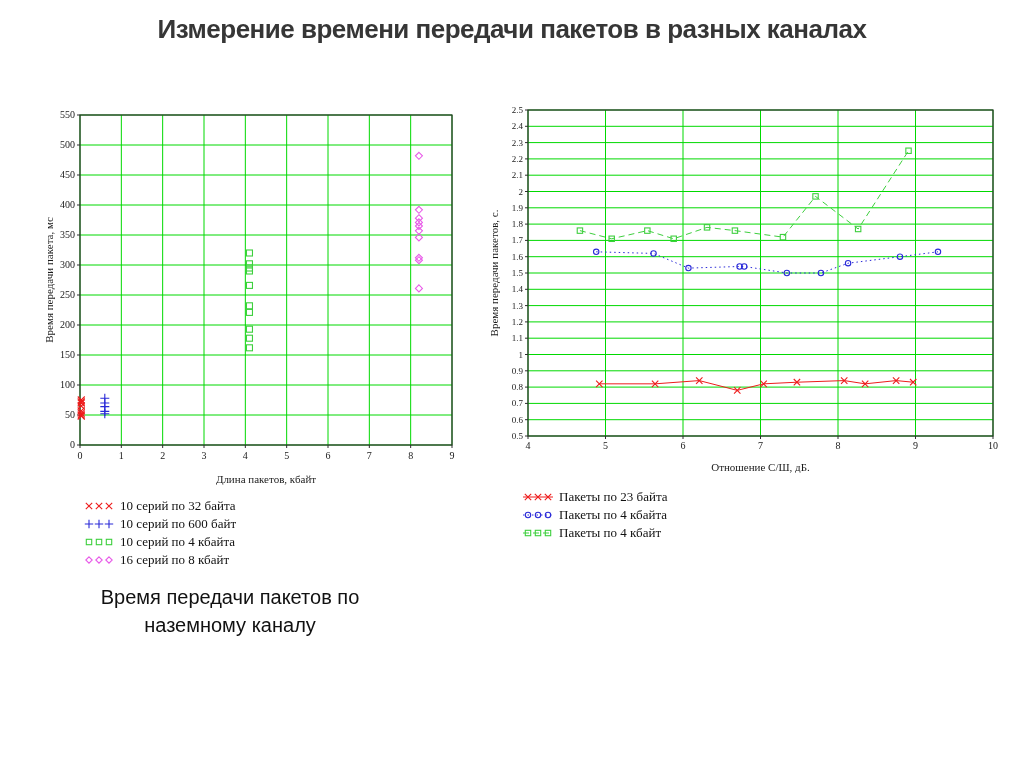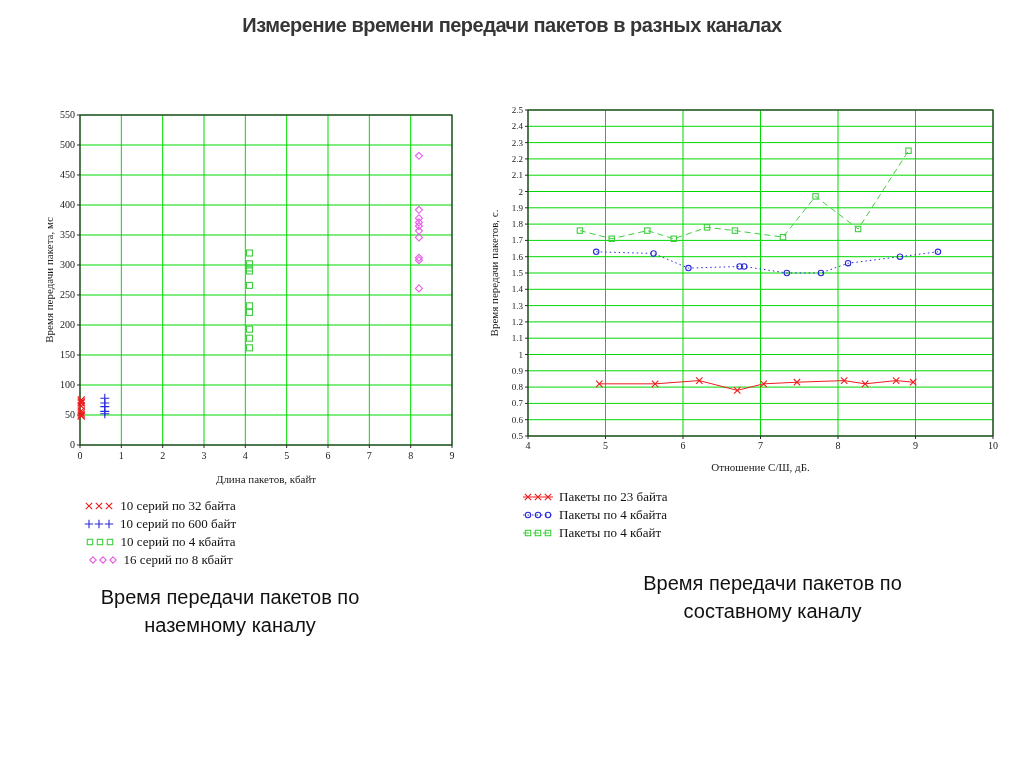--- a/index.html
+++ b/index.html
@@ -1,19 +1,19 @@
 <!DOCTYPE html>
 <html><head>
 <meta charset="utf-8">
 <style>
   html,body{margin:0;padding:0;background:#fff;}
   .slide{position:relative;width:1024px;height:768px;background:#ffffff;overflow:hidden;
          font-family:"Liberation Sans",sans-serif;}
   .title{position:absolute;left:0;top:14px;width:100%;text-align:center;
-         font-size:20px;font-weight:bold;color:#363636;letter-spacing:-0.5px;}
+         font-size:26px;font-weight:bold;color:#363636;letter-spacing:-0.5px;}
   .chart{position:absolute;}
   .chart svg text{font-family:"Liberation Serif",serif;fill:#1a1a1a;}
   .legend{position:absolute;display:flex;flex-direction:column;gap:2px;}
   .legend-row{display:flex;align-items:center;height:16px;}
   .legend-row svg{margin-right:6px;flex:0 0 auto;}
   .legend-row span{font-family:"Liberation Serif",serif;font-size:13px;color:#111;white-space:nowrap;}
   .caption{position:absolute;text-align:center;font-size:20px;color:#111;line-height:28px;}
 </style>
 </head>
 <body>
@@ -121,21 +121,21 @@
         <path fill="none" stroke="#e85ce8" stroke-width="1.1" d="M378.9333333333333,113.9L382.4333333333333,117.4L378.9333333333333,120.9L375.4333333333333,117.4Z"></path>
         <path fill="none" stroke="#e85ce8" stroke-width="1.1" d="M378.9333333333333,117.49999999999997L382.4333333333333,120.99999999999997L378.9333333333333,124.49999999999997L375.4333333333333,120.99999999999997Z"></path>
         <path fill="none" stroke="#e85ce8" stroke-width="1.1" d="M378.9333333333333,122.30000000000001L382.4333333333333,125.80000000000001L378.9333333333333,129.3L375.4333333333333,125.80000000000001Z"></path>
         <path fill="none" stroke="#e85ce8" stroke-width="1.1" d="M378.9333333333333,128.89999999999998L382.4333333333333,132.39999999999998L378.9333333333333,135.89999999999998L375.4333333333333,132.39999999999998Z"></path>
         <path fill="none" stroke="#e85ce8" stroke-width="1.1" d="M378.9333333333333,149.3L382.4333333333333,152.8L378.9333333333333,156.3L375.4333333333333,152.8Z"></path>
         <path fill="none" stroke="#e85ce8" stroke-width="1.1" d="M378.9333333333333,151.7L382.4333333333333,155.2L378.9333333333333,158.7L375.4333333333333,155.2Z"></path>
         <path fill="none" stroke="#e85ce8" stroke-width="1.1" d="M378.9333333333333,179.9L382.4333333333333,183.4L378.9333333333333,186.9L375.4333333333333,183.4Z"></path>
       </svg>
   </div>
 
-  <div class="legend" style="left:84px;top:498px;align-items:center;" id="legend-chart0">
+  <div class="legend" style="left:84px;top:498px;" id="legend-chart0">
       <div class="legend-row">
         <svg width="30" height="12">
           <path fill="none" stroke="#ee1c1c" stroke-width="1.1" d="M1.7999999999999998,2.8L8.2,9.2M1.7999999999999998,9.2L8.2,2.8"></path>
           <path fill="none" stroke="#ee1c1c" stroke-width="1.1" d="M11.8,2.8L18.2,9.2M11.8,9.2L18.2,2.8"></path>
           <path fill="none" stroke="#ee1c1c" stroke-width="1.1" d="M21.8,2.8L28.2,9.2M21.8,9.2L28.2,2.8"></path>
         </svg>
         <span>10 серий по 32 байта</span>
       </div>
       <div class="legend-row">
         <svg width="30" height="12">
@@ -312,14 +312,13 @@
           <line x1="0" y1="6" x2="30" y2="6" stroke="#3ecf3e" stroke-width="1" stroke-dasharray="6,4"></line>
           <rect fill="none" stroke="#3ecf3e" stroke-width="1.1" x="2.3" y="3.3" width="5.4" height="5.4"></rect>
           <rect fill="none" stroke="#3ecf3e" stroke-width="1.1" x="12.3" y="3.3" width="5.4" height="5.4"></rect>
           <rect fill="none" stroke="#3ecf3e" stroke-width="1.1" x="22.3" y="3.3" width="5.4" height="5.4"></rect>
         </svg>
         <span>Пакеты по 4 кбайт</span>
       </div>
     </div>
 
   <div class="caption" style="left:55px;top:583px;width:350px;">Время передачи пакетов по наземному каналу</div>
-  <div class="caption" style="left:590px;top:569px;width:365px;">Время передачи пакетов по составному каналу</div>
 </div>
 
 </body></html>

